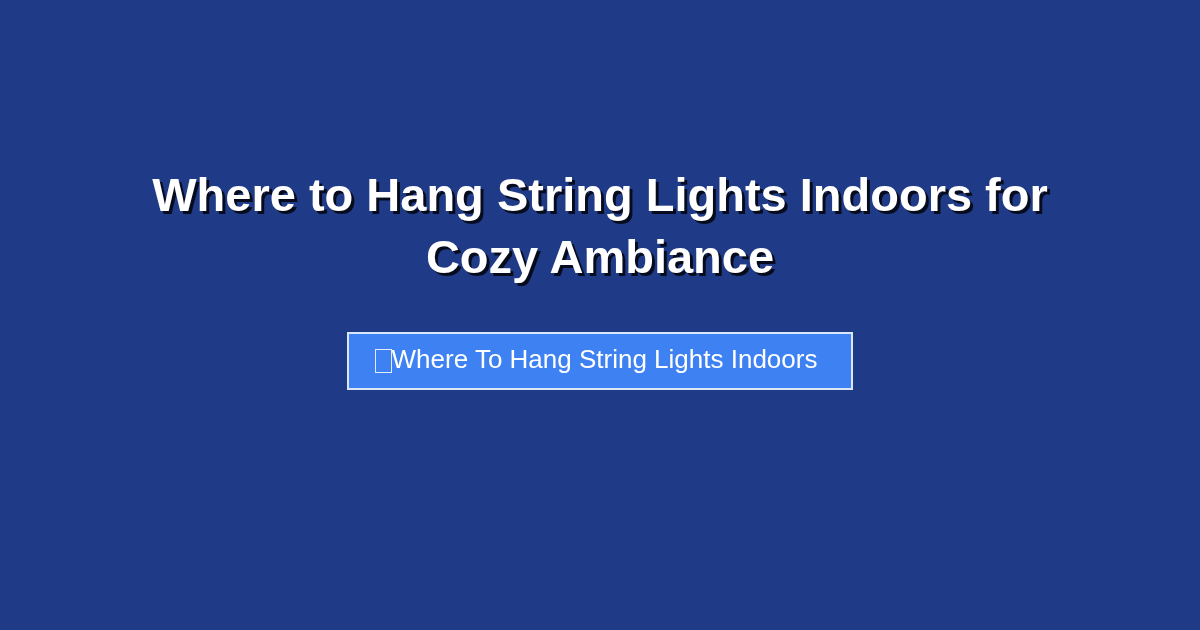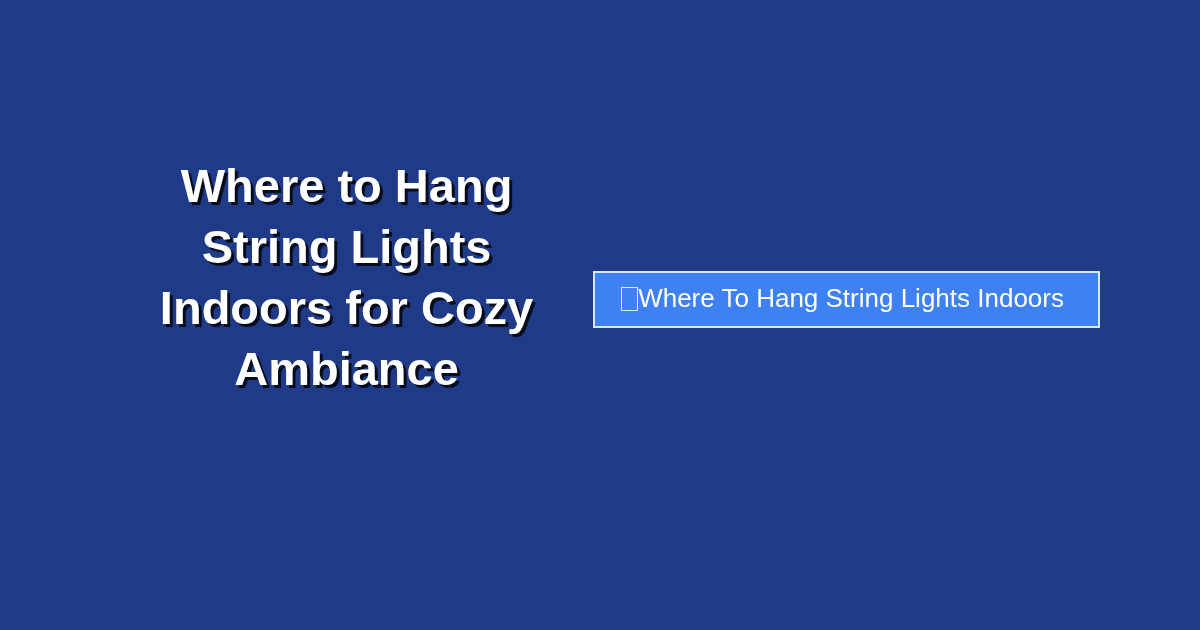--- a/index.html
+++ b/index.html
@@ -26,21 +26,21 @@
     display: flex;
     flex-direction: column;
     align-items: center;
     justify-content: center;
     position: relative;
   }
 
   .content {
     width: 1000px;
     display: flex;
-    flex-direction: row;
+    flex-direction: column;
     align-items: center;
     justify-content: center;
     transform: translateY(-38px);
   }
 
   .headline {
     font-family: "Liberation Sans", sans-serif;
     font-size: 47px;
     font-weight: bold;
     line-height: 1.30;

